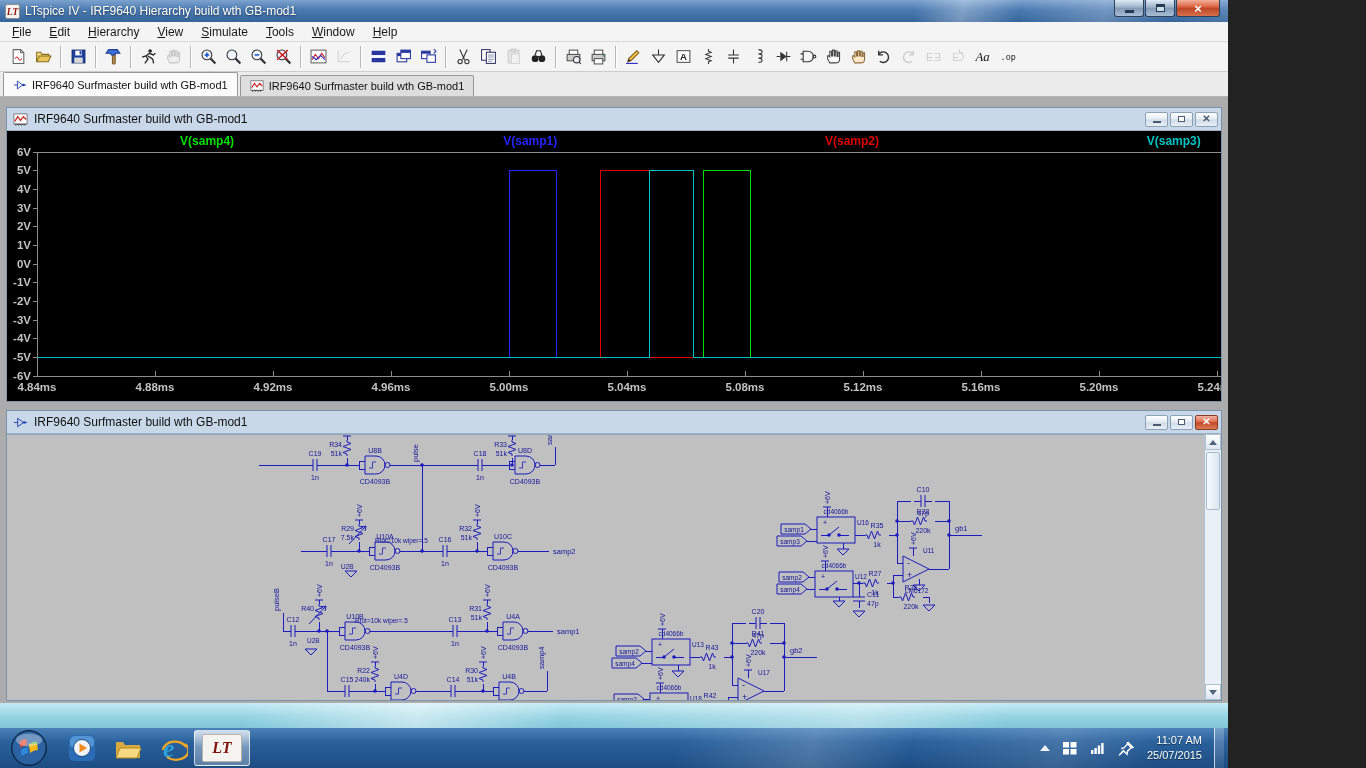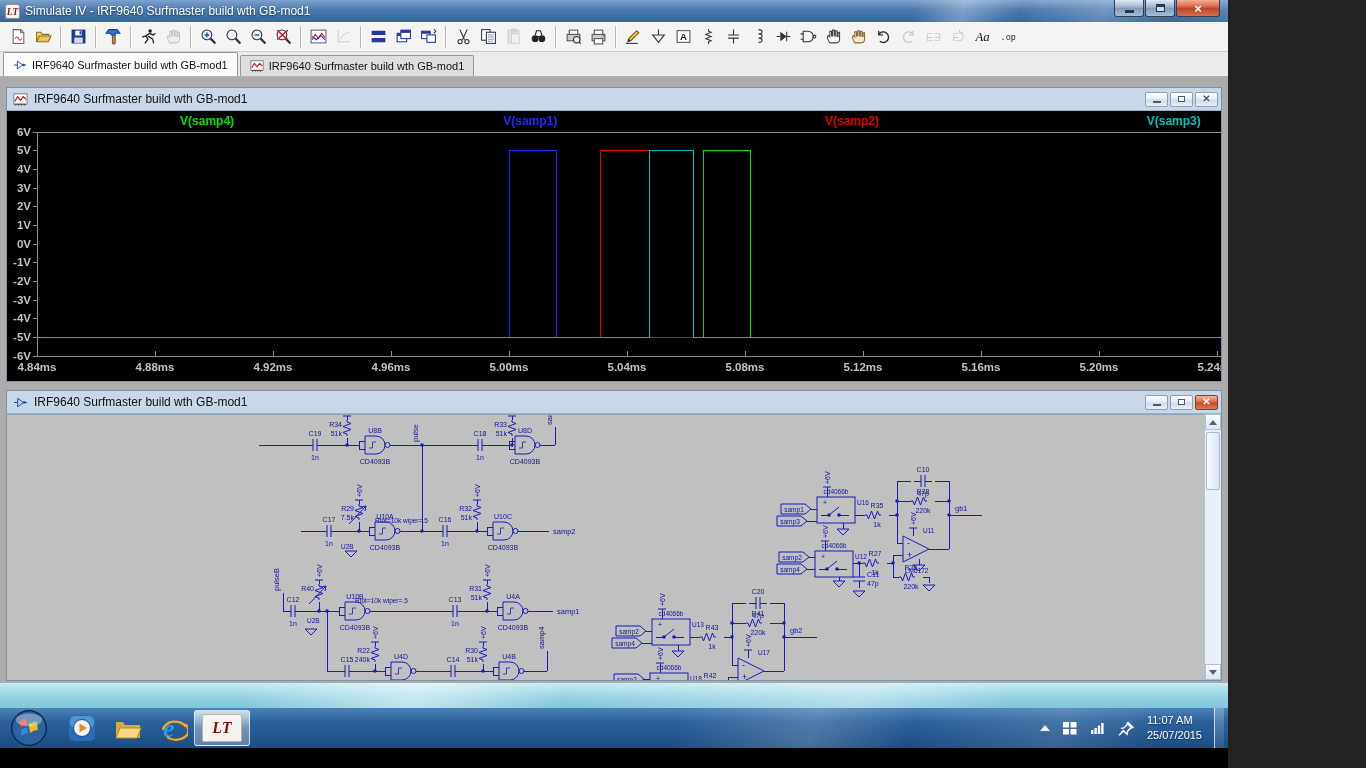--- a/index.html
+++ b/index.html
@@ -52,48 +52,58 @@
 .desktop-strip{height:25px;background:linear-gradient(180deg,#c4ebf4 0%,#96d4e2 55%,#7fc6d9 100%);position:relative;overflow:hidden}
 .desktop-strip::after{content:"";position:absolute;inset:0;background:linear-gradient(100deg,transparent 20%,rgba(255,255,255,.5) 34%,transparent 46%,rgba(255,255,255,.35) 70%,transparent 82%)}
 .taskbar{height:40px;background:linear-gradient(180deg,#4a82b8 0%,#2a619c 35%,#1c4d83 100%);display:flex;align-items:center;position:relative}
 .taskbar::before{content:"";position:absolute;inset:0;background:linear-gradient(105deg,transparent 55%,rgba(255,255,255,.18) 66%,transparent 74%,rgba(255,255,255,.12) 86%,transparent 94%);pointer-events:none}
 .start-orb{width:38px;height:38px;margin-left:10px;position:relative;z-index:2}
 .task-icons{display:flex;align-items:center;gap:18px;margin-left:20px;z-index:2}
 .lt-task{width:56px;height:36px;margin-left:6px;border:1px solid rgba(255,255,255,.65);border-radius:3px;background:linear-gradient(rgba(255,255,255,.75),rgba(255,255,255,.35) 50%,rgba(255,255,255,.28));display:flex;align-items:center;justify-content:center;z-index:2}
 .lt-chip{width:40px;height:28px;background:#f5f3ef;border:1px solid #b9b4ac;border-radius:2px;display:flex;align-items:center;justify-content:center;font-family:"Liberation Serif",serif;font-style:italic;font-weight:bold;font-size:16px;color:#7e120c}
 .tray{margin-left:auto;display:flex;align-items:center;gap:12px;padding-right:4px;z-index:2}
 .tray-up{width:0;height:0;border-left:5px solid transparent;border-right:5px solid transparent;border-bottom:6px solid #eef4f9}
-.clock{color:#fff;font-size:11px;text-align:left;line-height:1.35;text-shadow:0 1px 1px rgba(0,0,0,.5);white-space:nowrap}
+.clock{color:#fff;font-size:11px;text-align:right;line-height:1.35;text-shadow:0 1px 1px rgba(0,0,0,.5);white-space:nowrap}
 .show-desktop{width:10px;height:40px;border-left:1px solid rgba(255,255,255,.7);background:linear-gradient(180deg,rgba(255,255,255,.25),rgba(255,255,255,.08))}
 svg{display:block}
 </style>
 </head>
 <body>
 
 <div class="screen">
 
   <div class="titlebar">
     <span id="app-icon">
         <svg width="15" height="15" viewBox="0 0 16 16">
           <rect x="0.5" y="0.5" width="15" height="15" rx="2" fill="#f6f4f0" stroke="#8a8a8a"></rect>
           <text x="8" y="12" font-size="10" font-style="italic" font-weight="bold" font-family="Liberation Serif,serif" fill="#8b140c" text-anchor="middle">LT</text>
         </svg>
       </span>
-    <span class="title">Simulate IV - IRF9640 Surfmaster build wth GB-mod1</span>
+    <span class="title">LTspice IV - IRF9640 Hierarchy build wth GB-mod1</span>
     <div class="win-controls">
       <div class="wbtn">
           <span class="min-glyph"></span>
         </div>
       <div class="wbtn">
           <span class="max-glyph"></span>
         </div>
       <div class="wbtn close">×</div>
     </div>
   </div>
 
+  <div class="menubar" id="menubar">
+      <div class="menu-item">File</div>
+      <div class="menu-item">Edit</div>
+      <div class="menu-item">Hierarchy</div>
+      <div class="menu-item">View</div>
+      <div class="menu-item">Simulate</div>
+      <div class="menu-item">Tools</div>
+      <div class="menu-item">Window</div>
+      <div class="menu-item">Help</div>
+    </div>
 
   <div class="toolbar" id="toolbar">
       <div class="tbtn">
         <svg width="17" height="17" viewBox="0 0 16 16">
           <path d="M3 1.5 h7 l3 3 v10 h-10 z" fill="#fff" stroke="#666"></path>
           <path d="M10 1.5 v3 h3" fill="none" stroke="#666"></path>
           <path d="M5 10 q1.5-3 3 0 q1.5 3 3 0" stroke="#c22" fill="none"></path>
         </svg>
       </div>
       <div class="tbtn">

